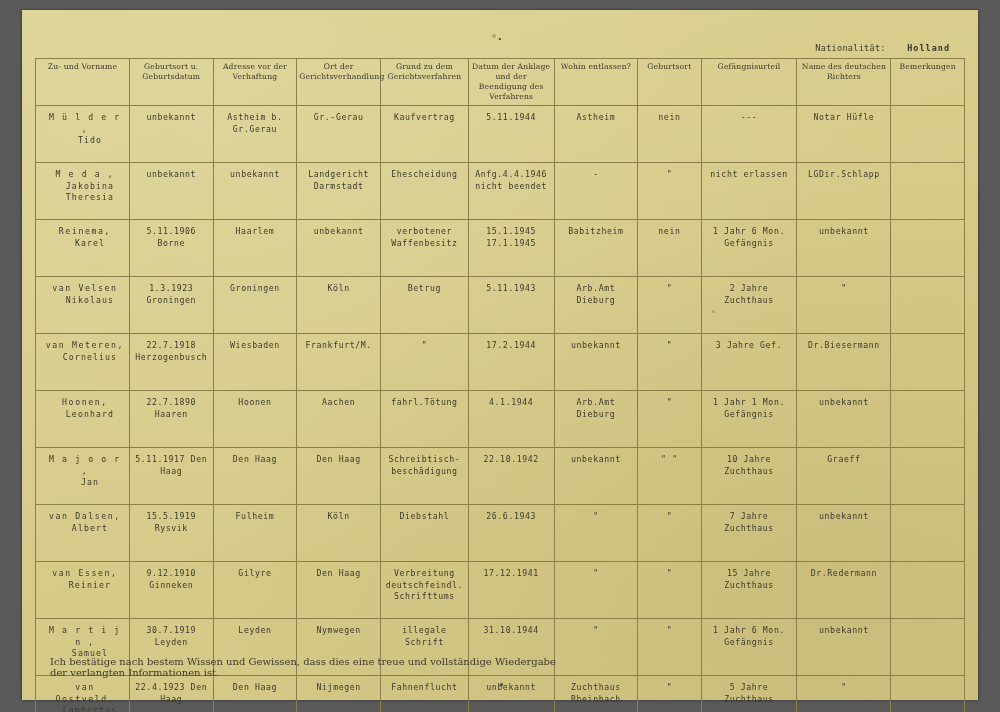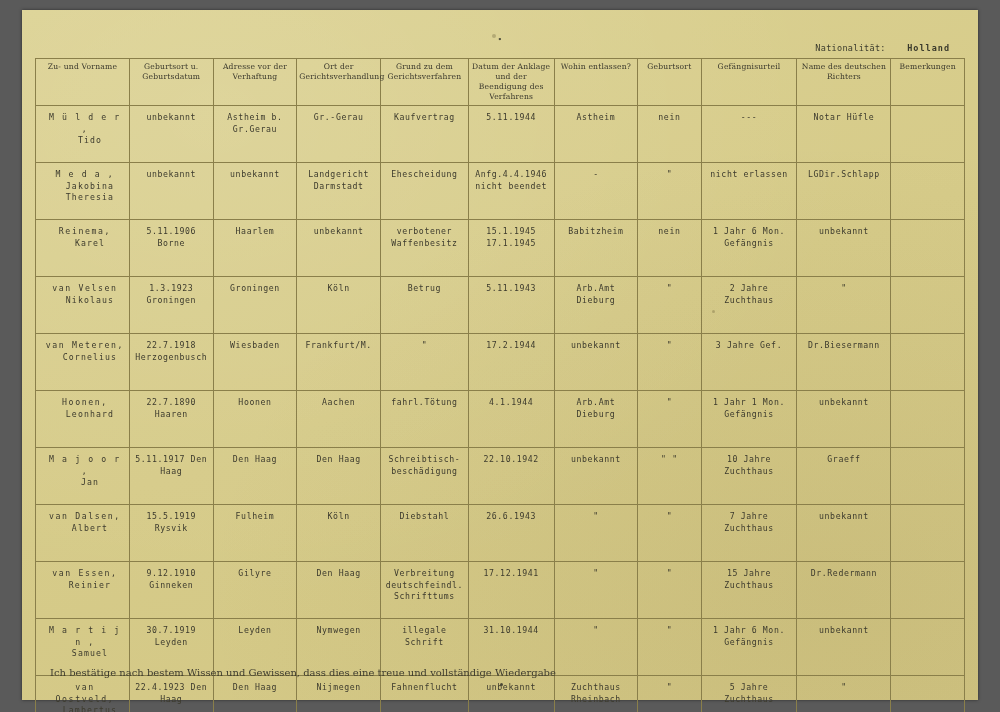--- a/index.html
+++ b/index.html
@@ -460,16 +460,17 @@
             <span class="l2">Zuchthaus</span>
           </td>
         <td>"</td>
         <td></td>
       </tr>
     </tbody>
   </table>
 
   <div class="footer-note">
     <div>Ich bestätige nach bestem Wissen und Gewissen, dass dies eine treue und vollständige Wiedergabe</div>
+    <div>der verlangten Informationen ist.</div>
   </div>
 
   <div class="center-dot"></div>
 </div>
 
 </body></html>

